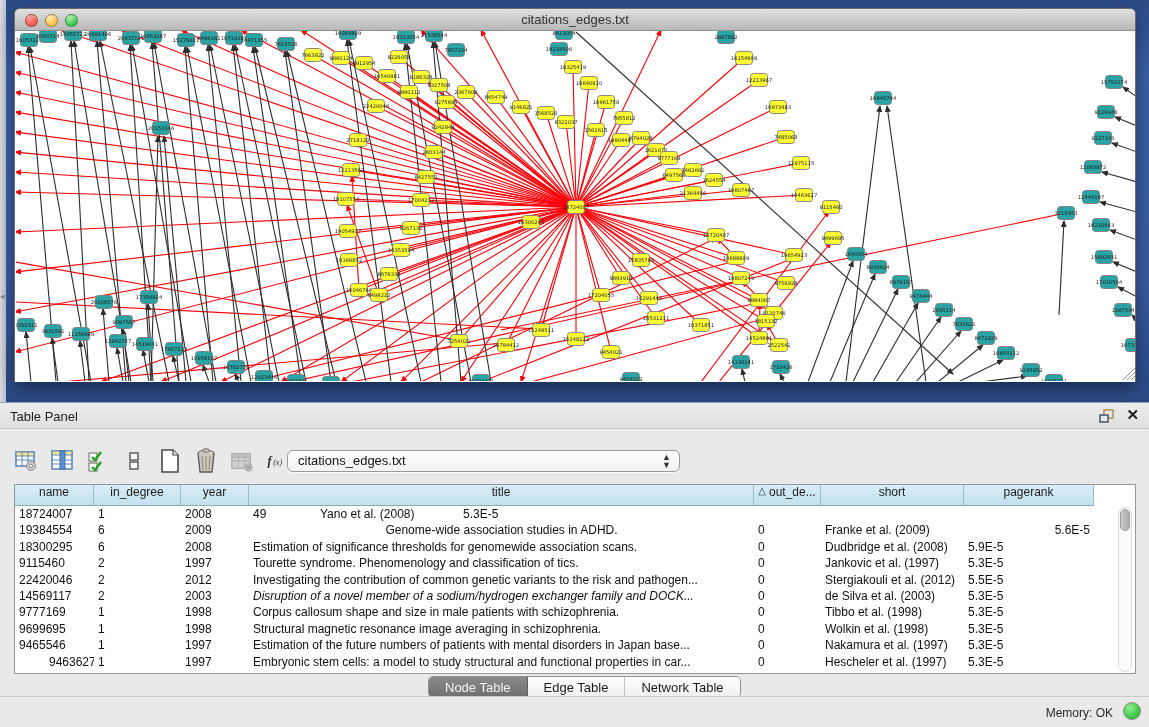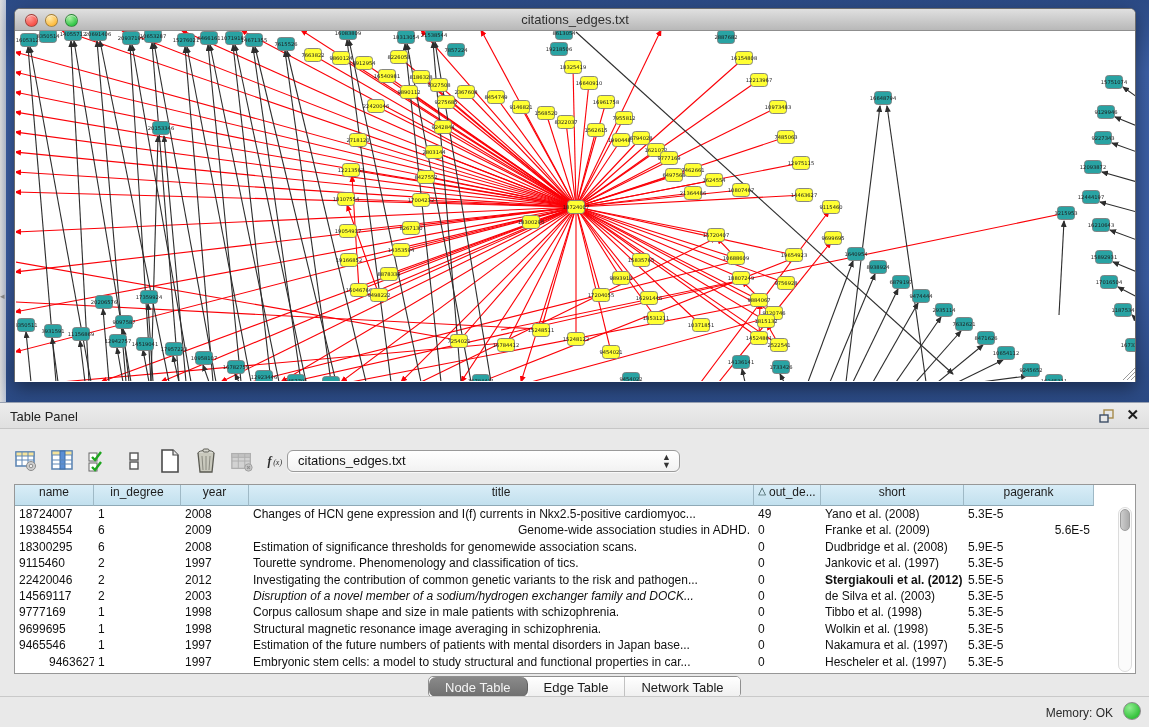--- a/index.html
+++ b/index.html
@@ -51,21 +51,21 @@
   .vscroll { position:absolute; right:3px; top:22px; width:14px; height:165px; background:#fbfbfb; border:1px solid #dcdcdc; border-radius:7px; }
   .vthumb { position:absolute; left:1px; top:1px; width:10px; height:22px; border-radius:6px;
     background:linear-gradient(90deg,#cdcdcd,#ababab); border:1px solid #9d9d9d; }
 
   .tabs { position:absolute; left:0; top:272px; width:100%; height:24px; }
   .seg { position:absolute; left:428px; top:2px; display:flex; border:1px solid #8f8f8f; border-radius:5px; overflow:hidden;
     background:#fff; box-shadow:0 1px 0 rgba(255,255,255,.7); }
   .seg-btn { height:20px; padding:0 16px; font-size:13px; display:flex; align-items:center; color:#1a1a1a;
     background:linear-gradient(180deg,#ffffff,#efefef); border-right:1px solid #c2c2c2; }
   .seg-btn:last-child { border-right:none; }
-  .seg-btn.active { background:linear-gradient(180deg,#8a8a8a,#6f6f6f); color:#f5f5f5; border-right:1px solid #5f5f5f;border-radius:7px; }
+  .seg-btn.active { background:linear-gradient(180deg,#8a8a8a,#6f6f6f); color:#f5f5f5; border-right:1px solid #5f5f5f; }
 
   .statusbar { position:absolute; left:0; top:294px; width:100%; height:31px; background:#e9e9e9; border-top:1px solid #c9c9c9; }
   .memory { position:absolute; right:36px; top:9px; font-size:12px; color:#2a2a2a; }
   .memdot { position:absolute; right:8px; top:5px; width:18px; height:18px; border-radius:50%;
     background:radial-gradient(circle at 35% 30%,#90ee90,#35c23c 70%); border:1px solid #8a8a8a; }
 </style>
 </head>
 <body>
 
 <div class="root">
@@ -926,30 +926,29 @@
           </div>
           <div class="th" style="width: 130px;">
             <span>pagerank</span>
           </div>
         </div>
       <div class="rows" id="tbody">
           <div class="tr">
             <div class="td" style="width: 79px; text-align: left;">18724007</div>
             <div class="td" style="width: 87px; text-align: left;">1</div>
             <div class="td" style="width: 68px; text-align: left;">2008</div>
-            <div class="td" style="width: 505px; text-align: left;">Changes of HCN gene expression and I(f) currents in Nkx2.5-positive cardiomyoc...</div>
             <div class="td" style="width: 67px; text-align: left;">49</div>
             <div class="td" style="width: 143px; text-align: left;">Yano et al. (2008)</div>
             <div class="td" style="width: 130px; text-align: left;">5.3E-5</div>
           </div>
           <div class="tr">
             <div class="td" style="width: 79px; text-align: left;">19384554</div>
             <div class="td" style="width: 87px; text-align: left;">6</div>
             <div class="td" style="width: 68px; text-align: left;">2009</div>
-            <div class="td" style="width: 505px; text-align: right;">Genome-wide association studies in ADHD.</div>
+            <div class="td" style="width: 505px; text-align: center;">Genome-wide association studies in ADHD.</div>
             <div class="td" style="width: 67px; text-align: left;">0</div>
             <div class="td" style="width: 143px; text-align: left;">Franke et al. (2009)</div>
             <div class="td" style="width: 130px; text-align: right;">5.6E-5</div>
           </div>
           <div class="tr">
             <div class="td" style="width: 79px; text-align: left;">18300295</div>
             <div class="td" style="width: 87px; text-align: left;">6</div>
             <div class="td" style="width: 68px; text-align: left;">2008</div>
             <div class="td" style="width: 505px; text-align: left;">Estimation of significance thresholds for genomewide association scans.</div>
             <div class="td" style="width: 67px; text-align: left;">0</div>
@@ -964,21 +963,21 @@
             <div class="td" style="width: 67px; text-align: left;">0</div>
             <div class="td" style="width: 143px; text-align: left;">Jankovic et al. (1997)</div>
             <div class="td" style="width: 130px; text-align: left;">5.3E-5</div>
           </div>
           <div class="tr">
             <div class="td" style="width: 79px; text-align: left;">22420046</div>
             <div class="td" style="width: 87px; text-align: left;">2</div>
             <div class="td" style="width: 68px; text-align: left;">2012</div>
             <div class="td" style="width: 505px; text-align: left;">Investigating the contribution of common genetic variants to the risk and pathogen...</div>
             <div class="td" style="width: 67px; text-align: left;">0</div>
-            <div class="td" style="width: 143px; text-align: left; font-weight: bold;">Stergiakouli et al. (2012)</div>
+            <div class="td" style="width: 143px; text-align: left;">Stergiakouli et al. (2012)</div>
             <div class="td" style="width: 130px; text-align: left;">5.5E-5</div>
           </div>
           <div class="tr">
             <div class="td" style="width: 79px; text-align: left;">14569117</div>
             <div class="td" style="width: 87px; text-align: left;">2</div>
             <div class="td" style="width: 68px; text-align: left;">2003</div>
             <div class="td" style="width: 505px; text-align: left; font-style: italic;">Disruption of a novel member of a sodium/hydrogen exchanger family and DOCK...</div>
             <div class="td" style="width: 67px; text-align: left;">0</div>
             <div class="td" style="width: 143px; text-align: left;">de Silva et al. (2003)</div>
             <div class="td" style="width: 130px; text-align: left;">5.3E-5</div>

